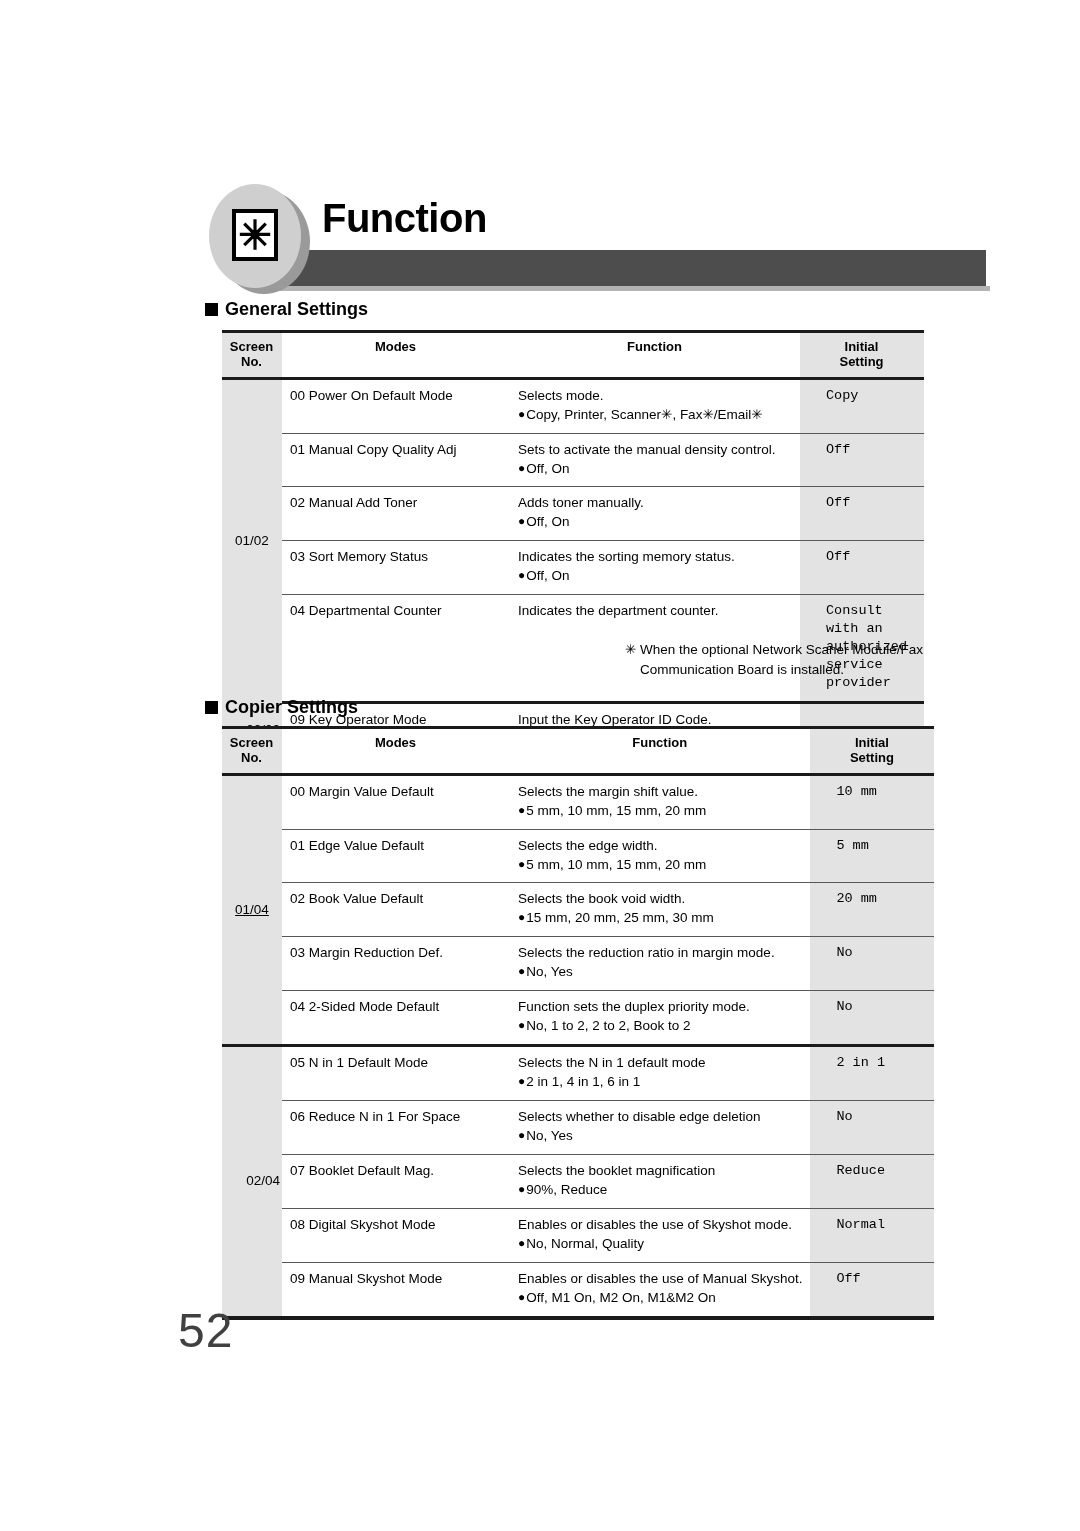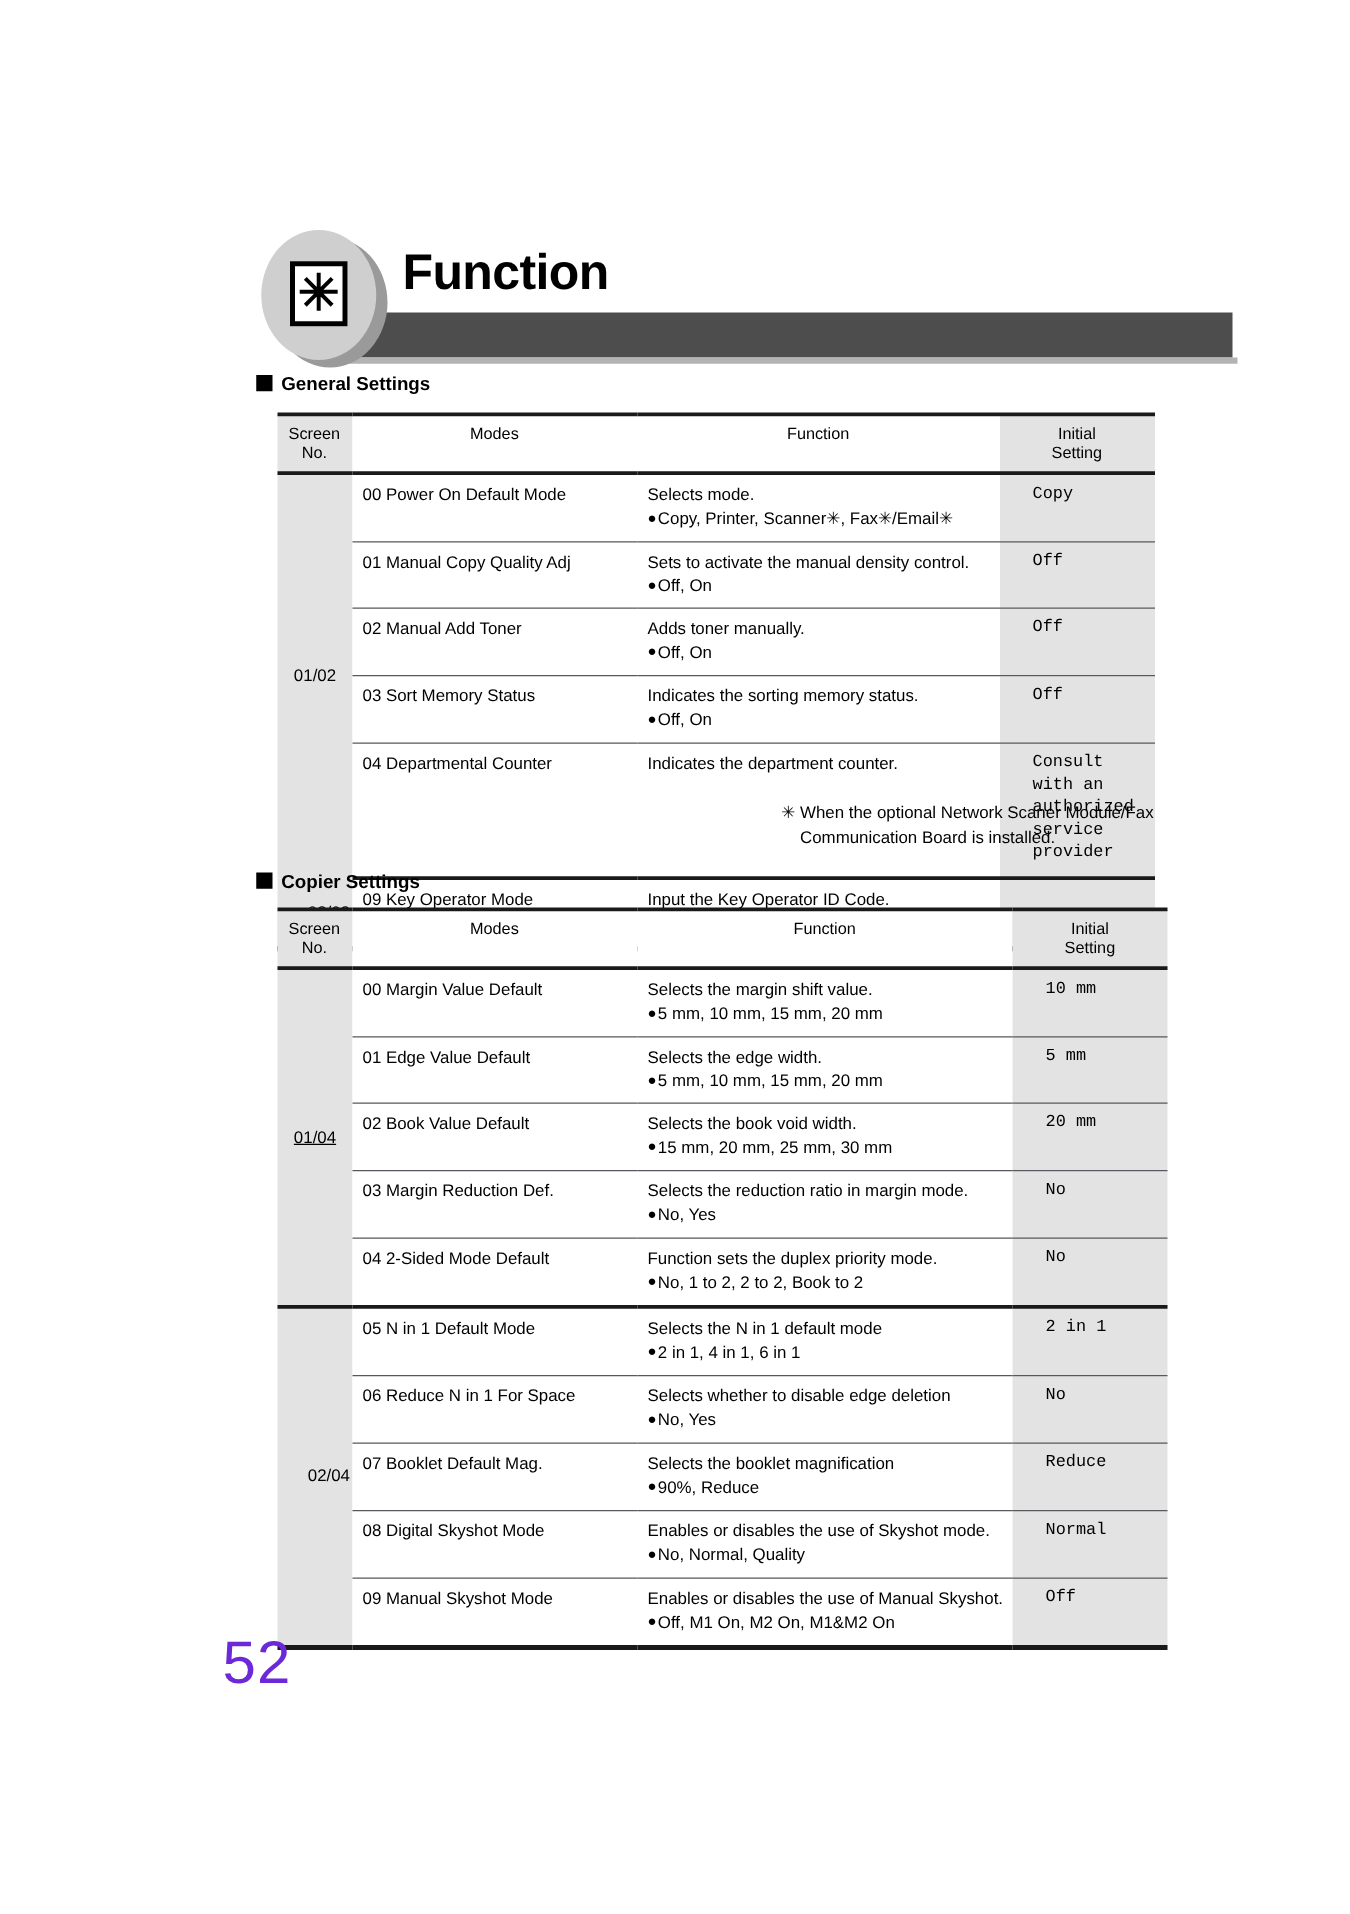--- a/index.html
+++ b/index.html
@@ -82,21 +82,21 @@
     font-size: 40px;
     font-weight: bold;
     letter-spacing: -0.5px;
     line-height: 1;
     color: #000000;
   }
 
   
   .section-heading {
     position: absolute;
-    font-size: 15px;
+    font-size: 18px;
     font-weight: bold;
     line-height: 1;
     color: #000000;
     white-space: nowrap;
   }
   .section-heading .sq {
     display: inline-block;
     width: 13px;
     height: 13px;
     background: #000000;
@@ -121,21 +121,21 @@
   .settings-table td {
     padding: 0;
     vertical-align: top;
     border: none;
   }
 
   
   .settings-table thead th {
     background: #e3e3e3;
     font-size: 13px;
-    font-weight: normal;
+    font-weight: bold;
     text-align: center;
     padding: 6px 4px 7px 3px;
     line-height: 1.18;
     border-bottom: 3px solid #1a1a1a;
     border-top: 3px solid #1a1a1a;
   }
   .settings-table thead th.h-modes,
   .settings-table thead th.h-func {
     background: #ffffff;
   }
@@ -205,21 +205,21 @@
     padding-left: 15px;
   }
 
   
   .page-number {
     position: absolute;
     left: 178px;
     top: 1307px;
     font-size: 48px;
     line-height: 1;
-    color: #6d28d9;
+    color: #404040;
     letter-spacing: 1px;
   }
 </style>
 </head>
 <body>
 
 <div class="header-zone">
   <div class="header-bar"></div>
   <div class="header-bar-shadow"></div>
   <div class="header-badge-shadow"></div>

